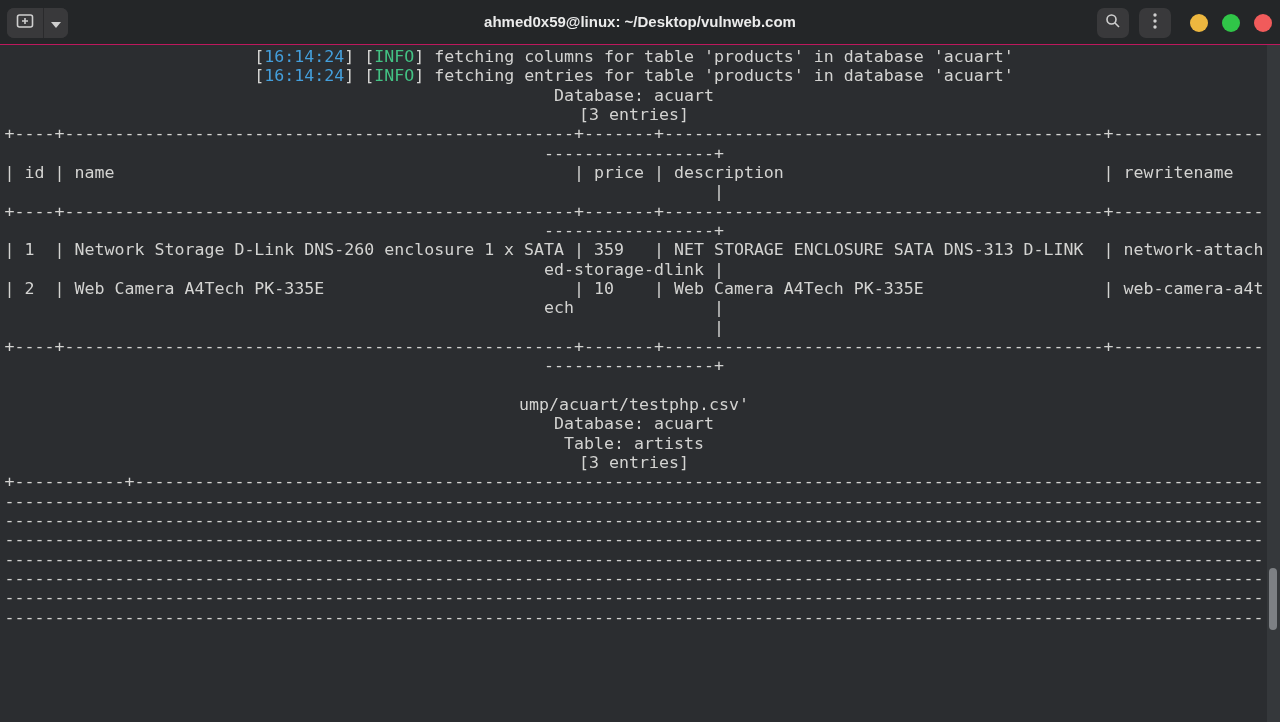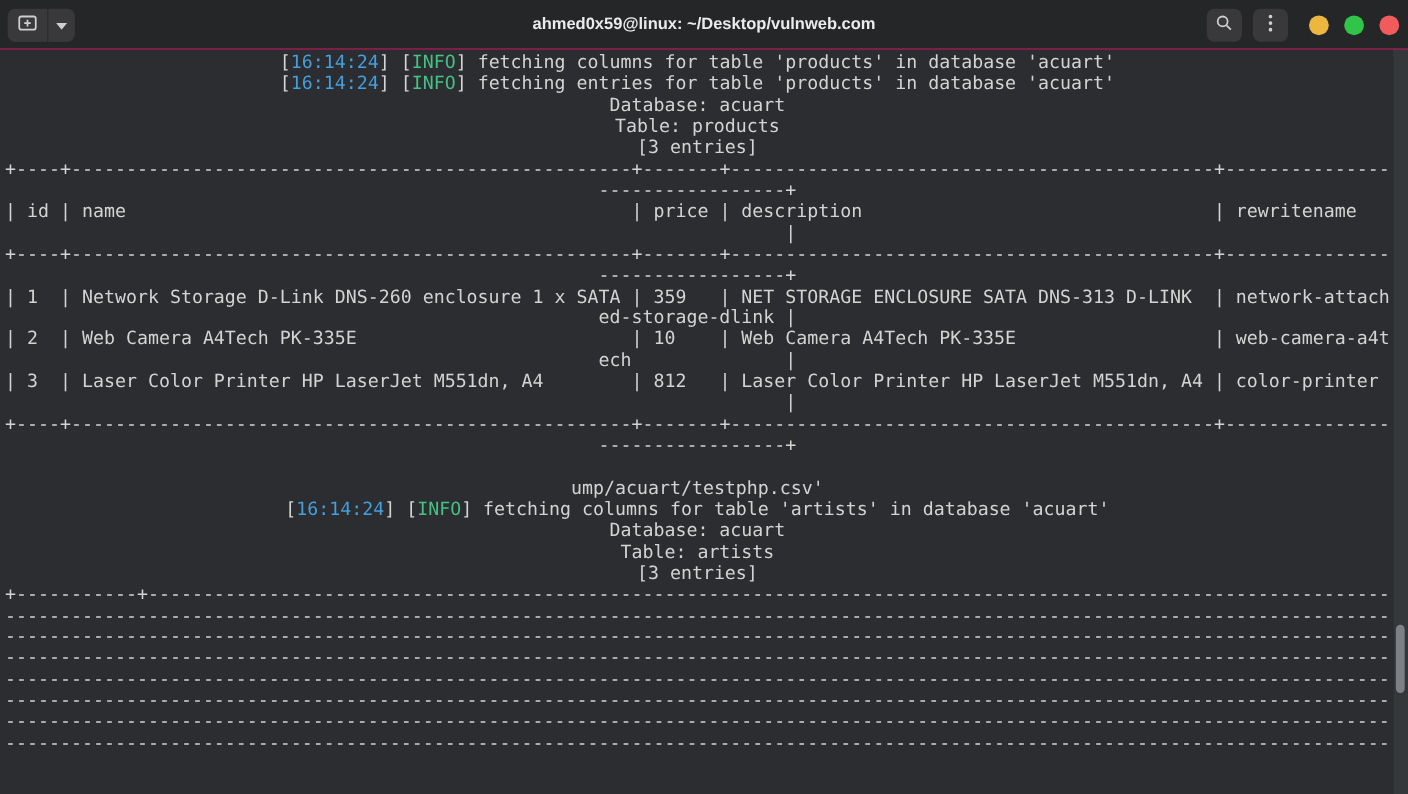--- a/index.html
+++ b/index.html
@@ -113,39 +113,36 @@
   </div>
   <div class="circle-btn min-btn" style="background: rgb(237, 183, 63);"></div>
   <div class="circle-btn max-btn" style="background: rgb(48, 197, 72);"></div>
   <div class="circle-btn close-btn" style="background: rgb(241, 91, 91);"></div>
 </div>
 
 <div class="terminal">
     <div class="term-line"><span class="c-fg">[</span><span class="c-ts">16:14:24</span><span class="c-fg">] [</span><span class="c-info">INFO</span><span class="c-fg">] fetching columns for table 'products' in database 'acuart'</span></div>
     <div class="term-line"><span class="c-fg">[</span><span class="c-ts">16:14:24</span><span class="c-fg">] [</span><span class="c-info">INFO</span><span class="c-fg">] fetching entries for table 'products' in database 'acuart'</span></div>
     <div class="term-line"><span class="c-fg">Database: acuart</span></div>
-    <div class="term-line"><span class="c-fg">Table: products</span></div>
     <div class="term-line"><span class="c-fg">[3 entries]</span></div>
     <div class="term-line"><span class="c-fg">+----+---------------------------------------------------+-------+--------------------------------------------+---------------</span></div>
     <div class="term-line"><span class="c-fg">-----------------+</span></div>
     <div class="term-line"><span class="c-fg">| id | name                                              | price | description                                | rewritename   </span></div>
     <div class="term-line"><span class="c-fg">                 |</span></div>
     <div class="term-line"><span class="c-fg">+----+---------------------------------------------------+-------+--------------------------------------------+---------------</span></div>
     <div class="term-line"><span class="c-fg">-----------------+</span></div>
     <div class="term-line"><span class="c-fg">| 1  | Network Storage D-Link DNS-260 enclosure 1 x SATA | 359   | NET STORAGE ENCLOSURE SATA DNS-313 D-LINK  | network-attach</span></div>
     <div class="term-line"><span class="c-fg">ed-storage-dlink |</span></div>
     <div class="term-line"><span class="c-fg">| 2  | Web Camera A4Tech PK-335E                         | 10    | Web Camera A4Tech PK-335E                  | web-camera-a4t</span></div>
     <div class="term-line"><span class="c-fg">ech              |</span></div>
-    <div class="term-line"><span class="c-fg">| 3  | Laser Color Printer HP LaserJet M551dn, A4        | 812   | Laser Color Printer HP LaserJet M551dn, A4 | color-printer </span></div>
     <div class="term-line"><span class="c-fg">                 |</span></div>
     <div class="term-line"><span class="c-fg">+----+---------------------------------------------------+-------+--------------------------------------------+---------------</span></div>
     <div class="term-line"><span class="c-fg">-----------------+</span></div>
     <div class="term-line"></div>
     <div class="term-line"><span class="c-fg">ump/acuart/testphp.csv'</span></div>
-    <div class="term-line"><span class="c-fg">[</span><span class="c-ts">16:14:24</span><span class="c-fg">] [</span><span class="c-info">INFO</span><span class="c-fg">] fetching columns for table 'artists' in database 'acuart'</span></div>
     <div class="term-line"><span class="c-fg">Database: acuart</span></div>
     <div class="term-line"><span class="c-fg">Table: artists</span></div>
     <div class="term-line"><span class="c-fg">[3 entries]</span></div>
     <div class="term-line"><span class="c-fg">+-----------+-----------------------------------------------------------------------------------------------------------------</span></div>
     <div class="term-line"><span class="c-fg">------------------------------------------------------------------------------------------------------------------------------</span></div>
     <div class="term-line"><span class="c-fg">------------------------------------------------------------------------------------------------------------------------------</span></div>
     <div class="term-line"><span class="c-fg">------------------------------------------------------------------------------------------------------------------------------</span></div>
     <div class="term-line"><span class="c-fg">------------------------------------------------------------------------------------------------------------------------------</span></div>
     <div class="term-line"><span class="c-fg">------------------------------------------------------------------------------------------------------------------------------</span></div>
     <div class="term-line"><span class="c-fg">------------------------------------------------------------------------------------------------------------------------------</span></div>

